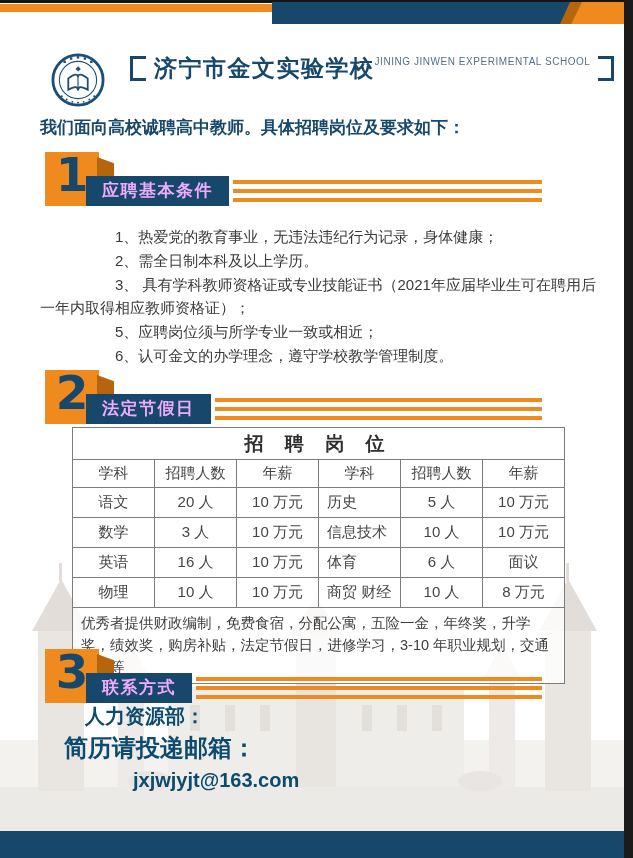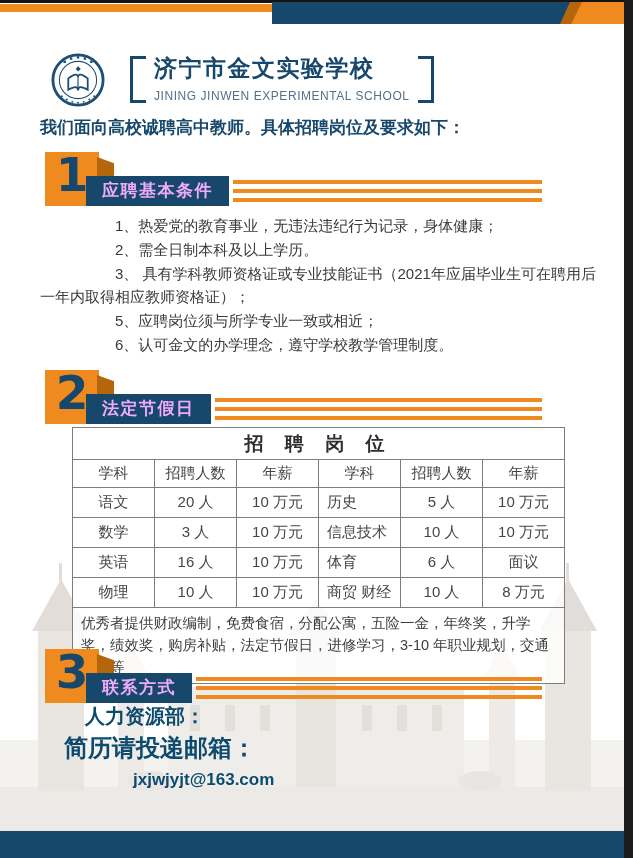--- a/index.html
+++ b/index.html
@@ -23,23 +23,23 @@
 
   
   .watermark { position:absolute; left:0; top:535px; width:633px; height:296px; z-index:0; opacity:.6; }
 
   
   .logo { position:absolute; left:44px; top:46px; width:68px; height:68px; z-index:2; }
   .title-group { position:absolute; left:130px; top:56px; display:flex; align-items:stretch; z-index:2; }
   .brk { width:13px; border:3.5px solid var(--navy,#17486B); }
   .brk-l { border-right:none; margin-right:8px; }
   .brk-r { border-left:none; margin-left:8px; }
-  .title-col { display:flex; flex-direction:column; justify-content:center; }
+  .title-col { display:flex; flex-direction:row; justify-content:center; }
   .school-name { font-size:23px; font-weight:600; color:var(--navy,#17486B); letter-spacing:1.5px; line-height:1.1; }
-  .school-name-en { font-size:12px; color:#54708b; letter-spacing:.55px; margin-top:8px; }
+  .school-name-en { font-size:10px; color:#54708b; letter-spacing:.55px; margin-top:0; }
 
   .intro { position:absolute; left:40px; top:116px; width:560px; font-size:17px; font-weight:bold;
            color:var(--navy,#17486B); z-index:2; }
 
   
   .sec { position:absolute; left:45px; width:497px; height:56px; display:flex; align-items:flex-end; z-index:2; }
   .sec-1 { top:150px; } .sec-2 { top:368px; } .sec-3 { top:647px; }
   .badge { position:relative; width:54px; height:54px; background:var(--orange,#EE8A1E); flex:none; }
   .badge-num { position:absolute; left:0; top:-6px; width:100%; text-align:center;
                font-size:47px; font-weight:bold; color:var(--navy,#17486B); line-height:58px;
@@ -50,40 +50,40 @@
   .ribbon { position:relative; z-index:2; margin-left:-13px; height:30px; line-height:30px;
             background:var(--navy,#17486B); color:#f0abfc; font-size:17px; font-weight:bold;
             padding:0 16px; letter-spacing:1.5px; white-space:nowrap; }
   .triple-lines { flex:1; height:22px; margin:0 0 4px 4px;
             background:linear-gradient(to bottom,
               var(--orange,#EE8A1E) 0 4px, transparent 4px 9px,
               var(--orange,#EE8A1E) 9px 13px, transparent 13px 18px,
               var(--orange,#EE8A1E) 18px 22px); }
 
   
-  .reqs { position:absolute; left:40px; top:213px; width:562px; z-index:2; }
+  .reqs { position:absolute; left:40px; top:224px; width:562px; z-index:2; }
   .reqs p { margin:1px 0; text-indent:5em; font-size:15px; line-height:23px; color:#3a3a3a; }
 
   
   .jobs { position:absolute; left:72px; top:427px; width:493px; border-collapse:collapse; z-index:2;
           background:rgba(255,255,255,.82); table-layout:fixed; }
   .jobs td { border:1px solid #7d7d7d; font-size:15px; color:#454545; text-align:center; padding:0; }
   .jobs .t-title { height:31px; font-size:19px; font-weight:bold; color:#2e2e2e; letter-spacing:8px;margin-left:40px; }
   .jobs .t-head td { height:27px; }
   .jobs .t-row td { height:29px; }
   .jobs td.subj2 { text-align:left; padding-left:8px; }
   .jobs .t-note td { text-align:left; font-size:14.5px; line-height:1.5; padding:5px 8px; color:#3d3d3d; }
   .col1{width:70px;} .col2{width:95px;} .col3{width:80px;} .col4{width:82px;} .col5{width:80px;} .col6{width:86px;}
 
   
   .contact { position:absolute; left:0; top:702px; width:610px; z-index:2; color:#0c4a6e; font-weight:bold; }
   .c-dept  { margin:0 0 0 85px;  font-size:20px; line-height:28px; }
   .c-phone { margin:4px 0 0 133px; font-size:21px; line-height:28px; }
   .c-email-label { margin:4px 0 0 64px; font-size:24px; line-height:28px; }
-  .c-email { margin:4px 0 16px 133px; font-size:17px; line-height:28px; }
+  .c-email { margin:4px 0 16px 133px; font-size:20px; line-height:28px; }
 </style>
 </head>
 <body>
 
 <div class="poster">
 
   <svg class="watermark" viewBox="0 0 633 296" aria-hidden="true">
     <rect x="0" y="205" width="633" height="91" fill="#eceae6"></rect>
     <rect x="0" y="252" width="633" height="44" fill="#e0ddd8"></rect>
 

